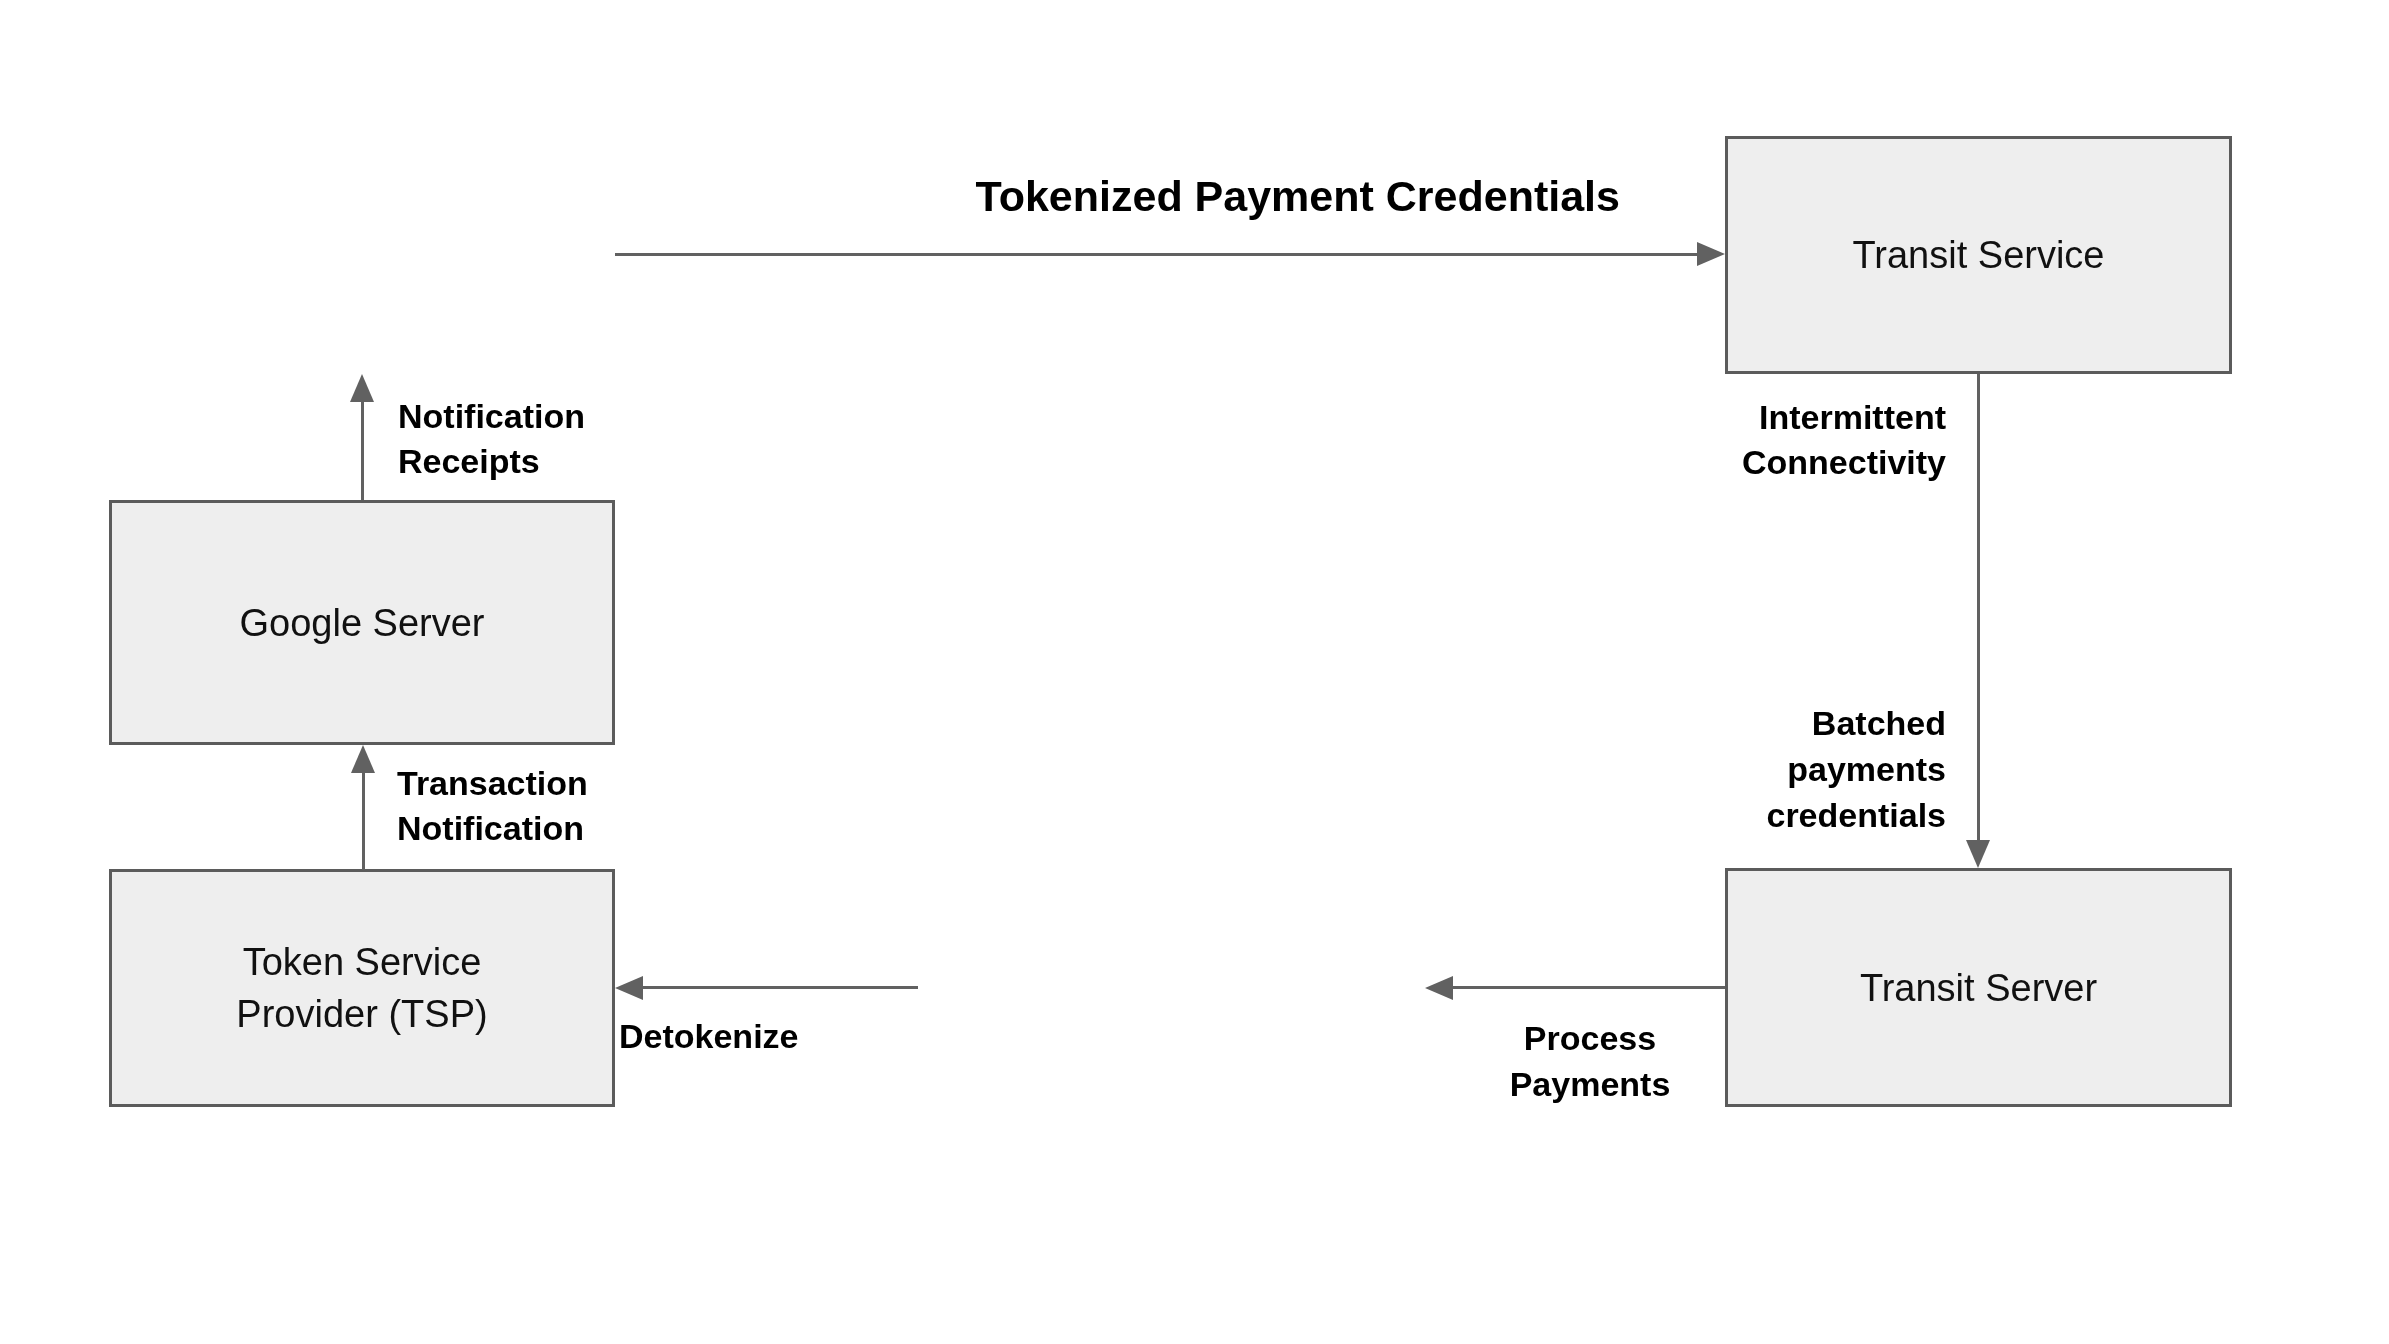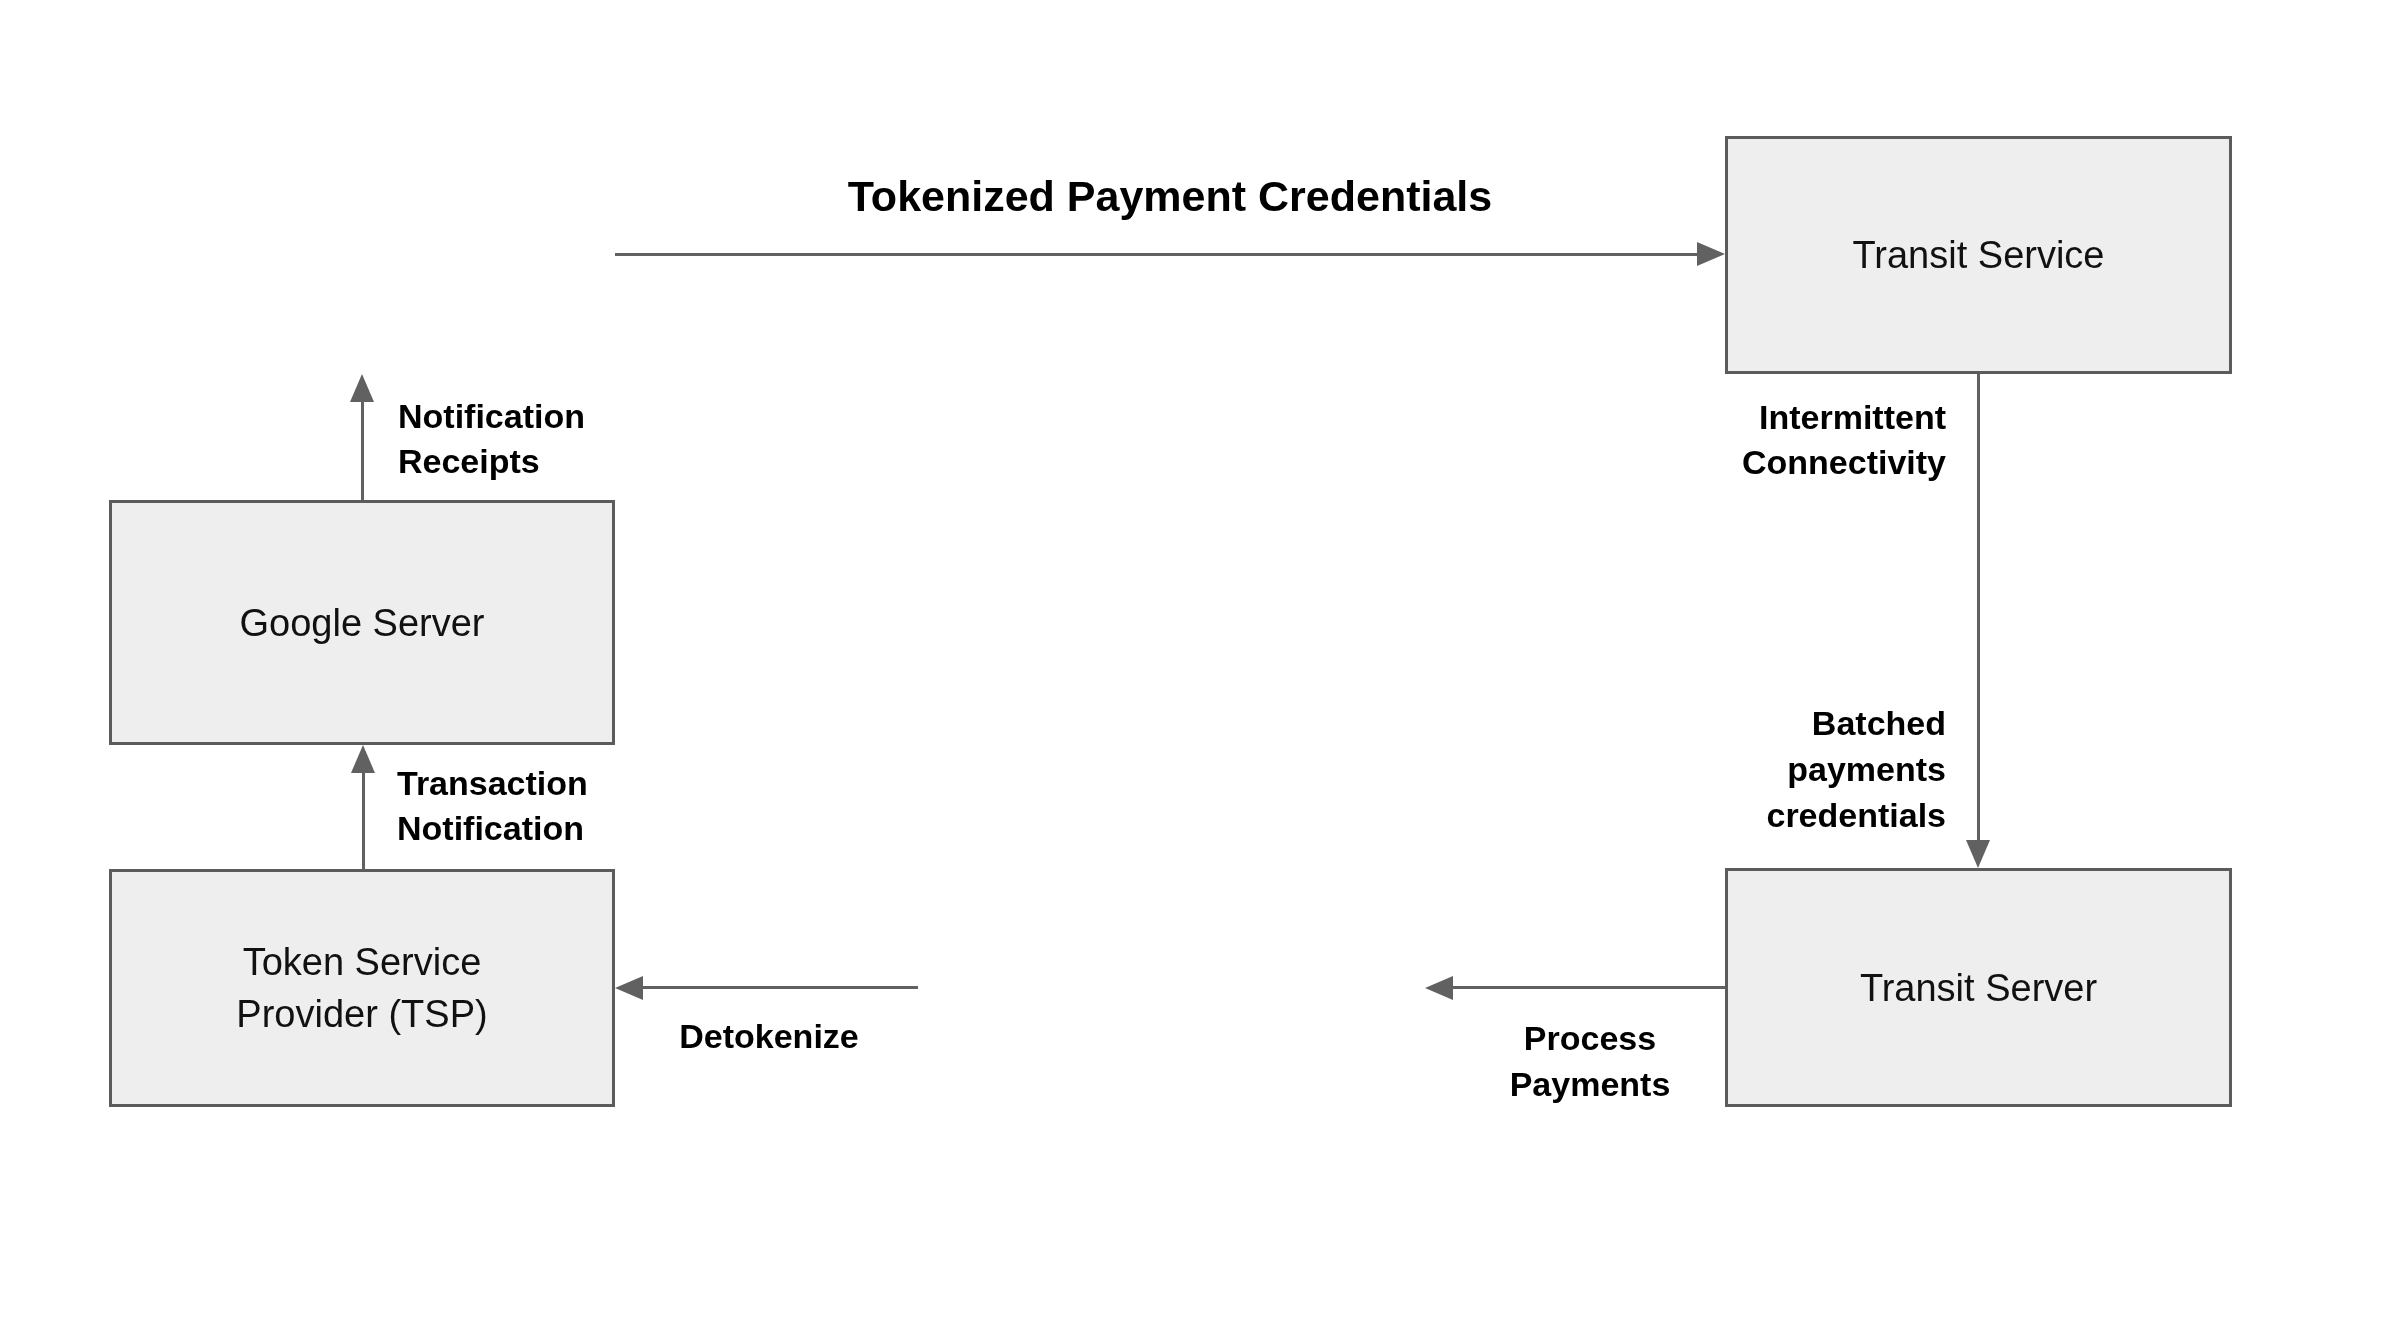--- a/index.html
+++ b/index.html
@@ -29,21 +29,21 @@
     position:absolute;
     font-weight:bold;
     color:#000000;
     font-size:34px;
     line-height:45px;
     white-space:pre-line;
   }
   .edge-label.big{
     font-size:43px;
     line-height:48px;
-    text-align:center;
+    text-align:right;
   }
   .hline,.vline{position:absolute;background:#616161;}
   .hline{height:3px;}
   .vline{width:3px;}
   .arrow{position:absolute;width:0;height:0;}
   .arrow.right{border-top:12px solid transparent;border-bottom:12px solid transparent;border-left:28px solid #616161;}
   .arrow.left{border-top:12px solid transparent;border-bottom:12px solid transparent;border-right:28px solid #616161;}
   .arrow.up{border-left:12px solid transparent;border-right:12px solid transparent;border-bottom:28px solid #616161;}
   .arrow.down{border-left:12px solid transparent;border-right:12px solid transparent;border-top:28px solid #616161;}
 </style>
@@ -85,15 +85,15 @@
 payments
 credentials</div>
 
   <div class="hline" style="left:1450px;top:986px;width:275px;"></div>
   <div class="arrow left" style="left:1425px;top:976px;"></div>
   <div class="edge-label" style="left:1440px;top:1015px;width:300px;text-align:center;line-height:46px;">Process
 Payments</div>
 
   <div class="hline" style="left:640px;top:986px;width:278px;"></div>
   <div class="arrow left" style="left:615px;top:976px;"></div>
-  <div class="edge-label" style="left:619px;top:1014px;width:300px;text-align:center;">Detokenize</div>
+  <div class="edge-label" style="left:619px;top:1014px;width:300px;">Detokenize</div>
 
 </div>
 
 </body></html>

